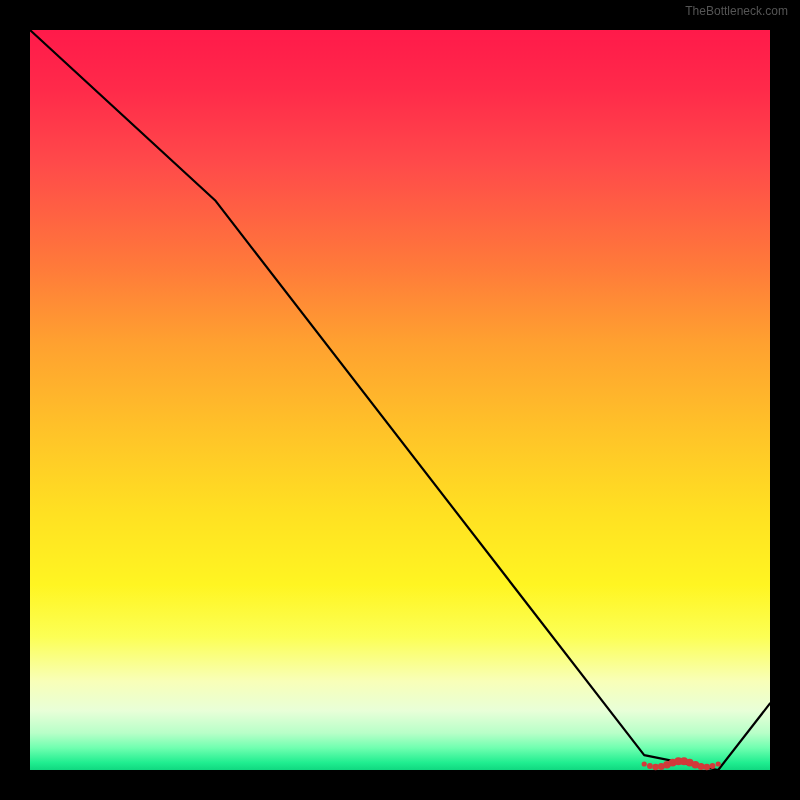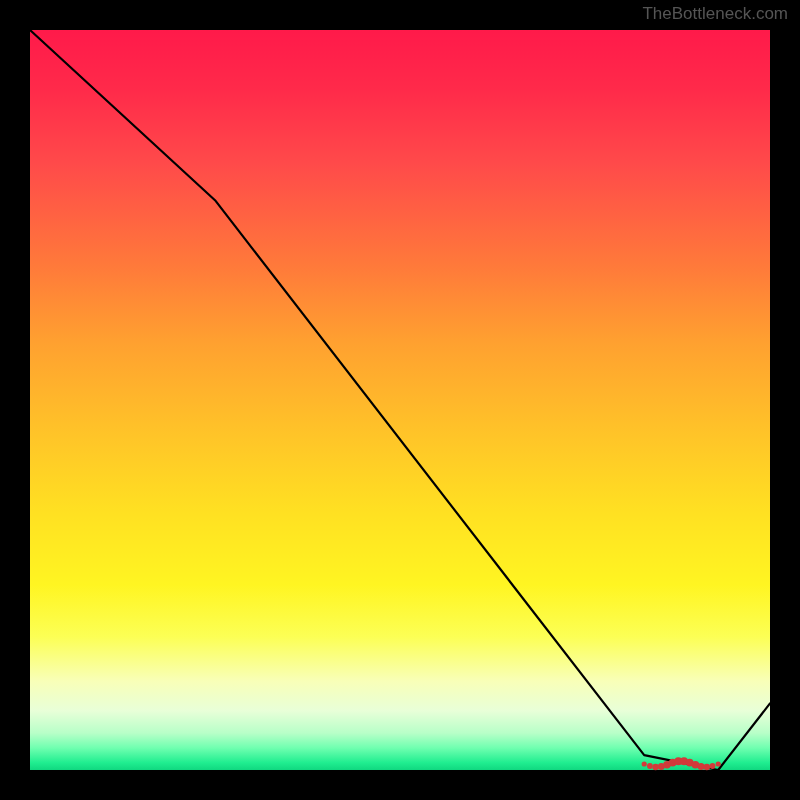--- a/index.html
+++ b/index.html
@@ -9,21 +9,21 @@
     background: #000;
     position: relative;
     font-family: Arial, sans-serif;
     overflow: hidden;
   }
   .attribution {
     position: absolute;
     top: 4px;
     right: 12px;
     color: #555;
-    font-size: 17px;
+    font-size: 12px;
     font-weight: normal;
     z-index: 10;
   }
   .plot-area {
     position: absolute;
     left: 30px;
     top: 30px;
     width: 740px;
     height: 740px;
     background: linear-gradient(to bottom,

